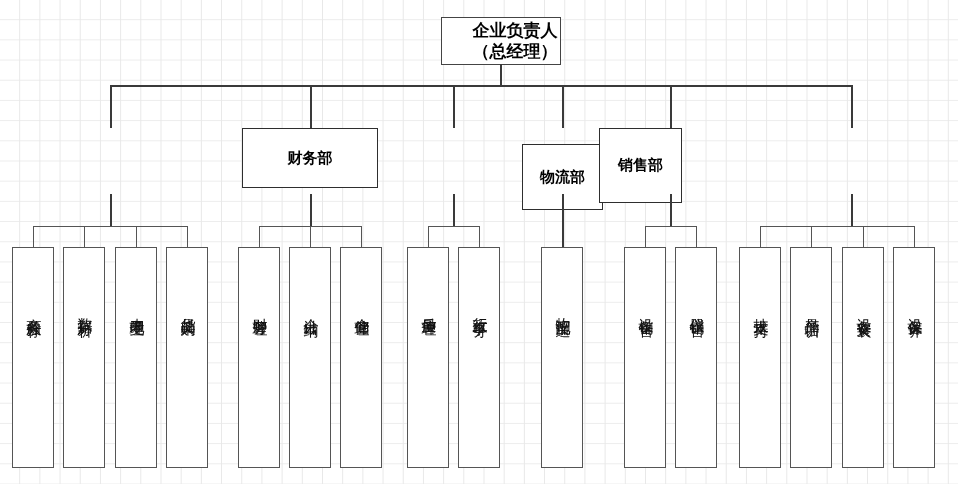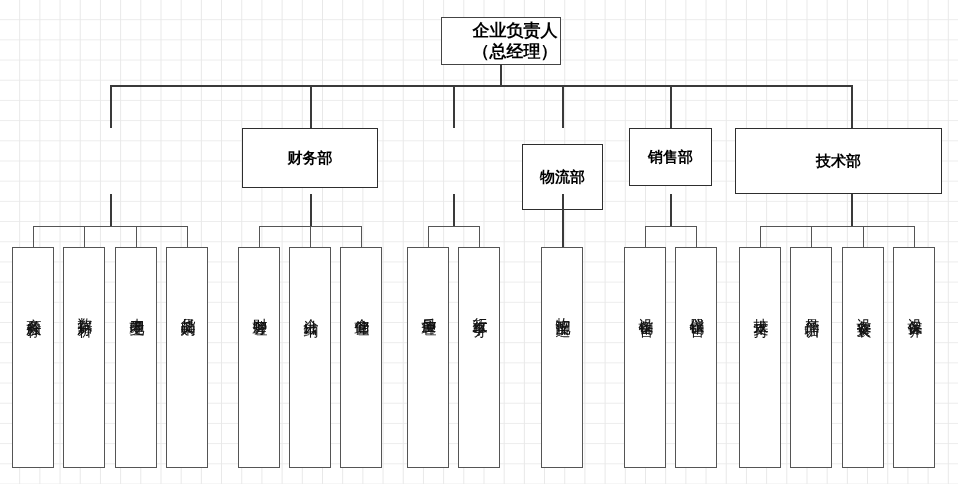--- a/index.html
+++ b/index.html
@@ -102,27 +102,24 @@
 
   <div class="node dept" style="left:242px; top:128px; width:136px; height:60px;">
     <span>财务部</span>
   </div>
 
 
   <div class="node dept" style="left:522px; top:144px; width:81px; height:66px;">
     <span>物流部</span>
   </div>
 
-  <div class="node dept" style="left:629px; top:128px; width:83px; height:58px;">
+  <div class="node dept" style="left:599px; top:128px; width:83px; height:75px;">
     <span>销售部</span>
   </div>
 
-  <div class="node dept" style="left:735px; top:128px; width:207px; height:66px;">
-    <span>技术部</span>
-  </div>
 
   <div class="conn v" style="left:110px; top:194px; height:33px;"></div>
   <div class="conn thin h" style="left:33px; top:226px; width:155px;"></div>
   <div class="conn thin v" style="left:33px; top:226px; height:21px;"></div>
   <div class="conn thin v" style="left:84px; top:226px; height:21px;"></div>
   <div class="conn thin v" style="left:136px; top:226px; height:21px;"></div>
   <div class="conn thin v" style="left:187px; top:226px; height:21px;"></div>
 
   <div class="conn v" style="left:310px; top:194px; height:33px;"></div>
   <div class="conn thin h" style="left:259px; top:226px; width:103px;"></div>

